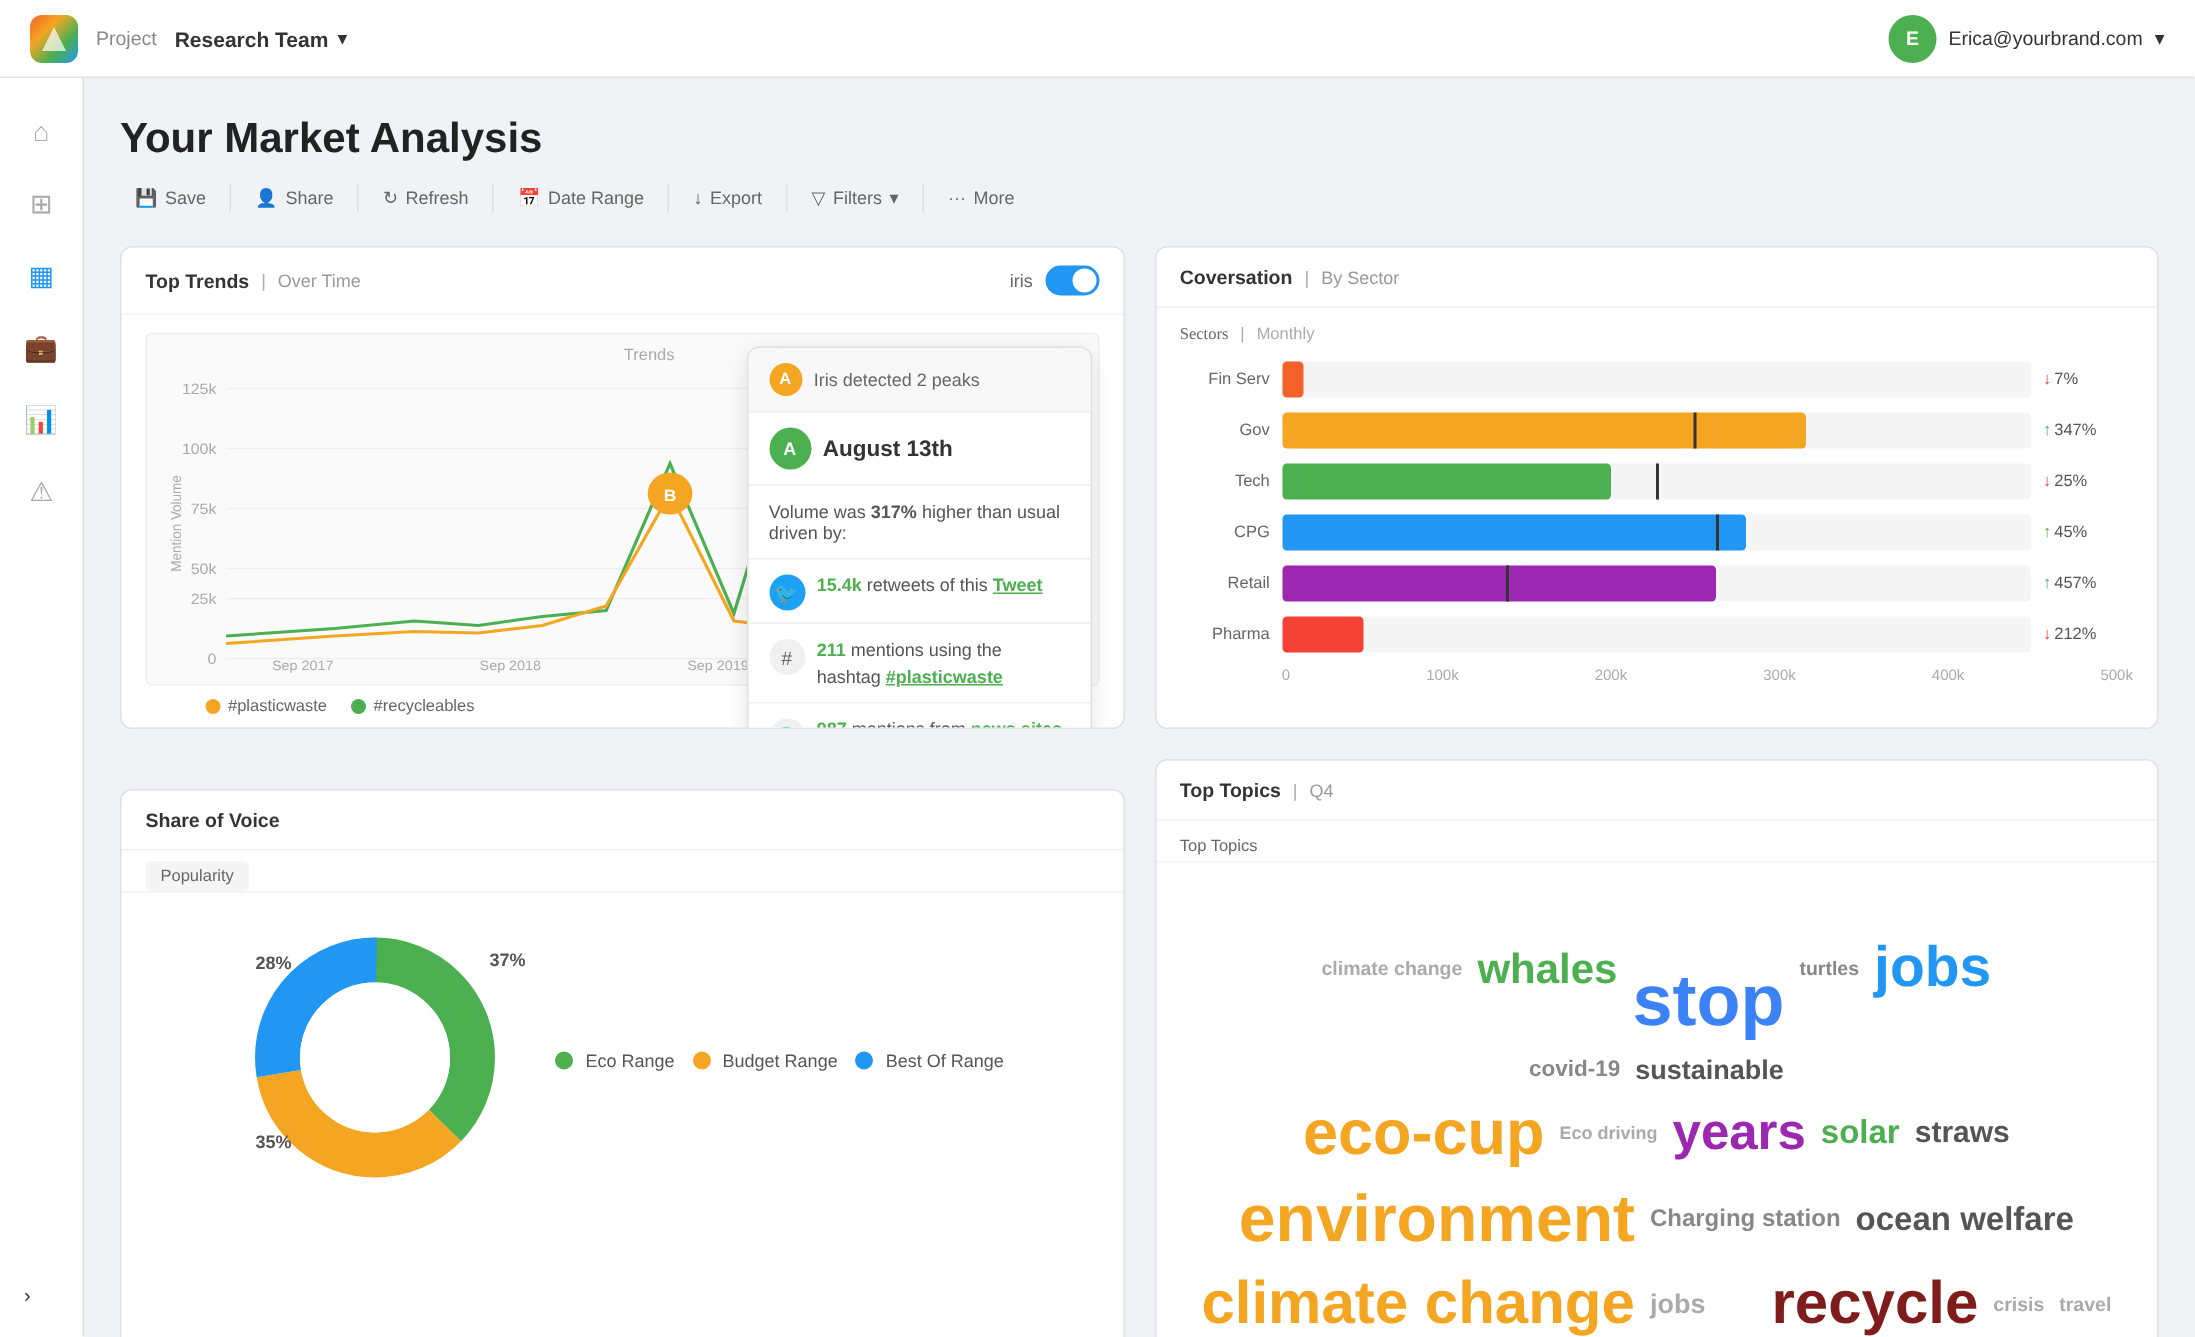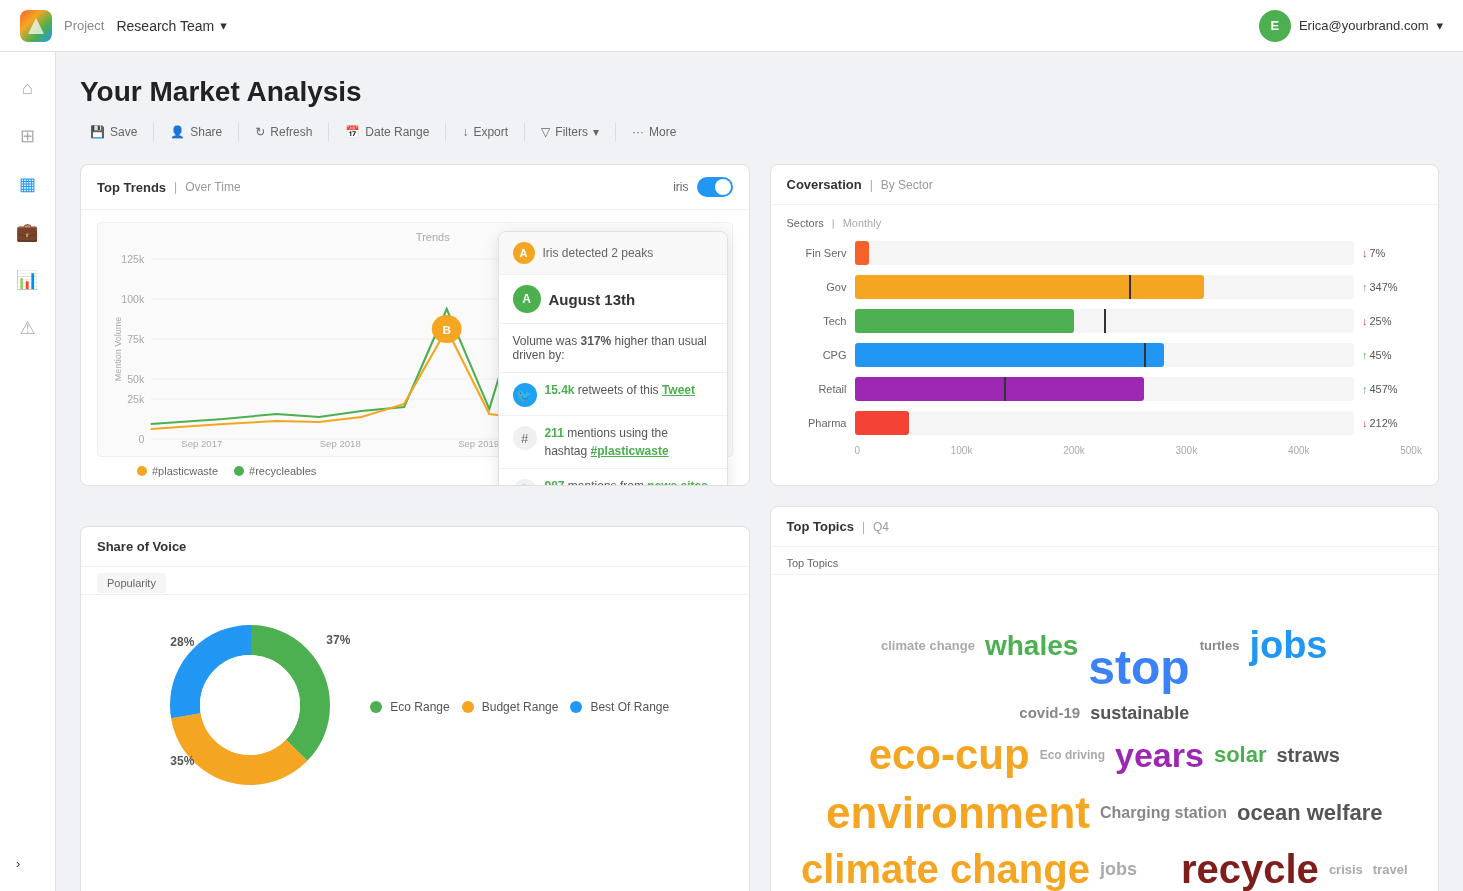--- a/index.html
+++ b/index.html
@@ -8,21 +8,21 @@
     
     .topnav {
       display: flex; align-items: center; justify-content: space-between;
       background: #fff; height: 52px; padding: 0 20px;
       border-bottom: 1px solid #e0e0e0; position: fixed; top: 0; left: 0; right: 0; z-index: 100;
     }
     .topnav-left { display: flex; align-items: center; gap: 12px; }
     .app-logo { width: 32px; height: 32px; border-radius: 8px; background: linear-gradient(135deg, #f4622a 0%, #f4a623 33%, #4caf50 66%, #2196f3 100%); display: flex; align-items: center; justify-content: center; }
     .project-label { color: #888; font-size: 13px; }
     .project-selector { display: flex; align-items: center; gap: 6px; cursor: pointer; }
-    .project-name { font-weight: 400; font-size: 14px; }
+    .project-name { font-weight: 700; font-size: 14px; }
     .topnav-right { display: flex; align-items: center; gap: 8px; cursor: pointer; }
     .user-avatar { width: 32px; height: 32px; border-radius: 50%; background: #4caf50; display: flex; align-items: center; justify-content: center; color: #fff; font-weight: 600; font-size: 13px; }
     .user-email { font-size: 13px; color: #333; }
 
     
     .sidebar {
       position: fixed; top: 52px; left: 0; bottom: 0; width: 56px;
       background: #fff; border-right: 1px solid #e0e0e0;
       display: flex; flex-direction: column; align-items: center; padding: 16px 0; gap: 8px;
       z-index: 90;
@@ -324,21 +324,21 @@
     <div class="panel">
       <div class="panel-header">
         <div class="panel-title-row">
           <span class="panel-title">Coversation</span>
           <span class="panel-subtitle-label">|</span>
           <span class="panel-subtitle">By Sector</span>
         </div>
       </div>
       <div class="bar-chart-area">
         <div style="display:flex; align-items:center; margin-bottom:12px; gap:8px;">
-          <span style="font-size:11px; color:#666;">Sectors</span>
+          <span style="font-size:11px; color:#666;font-family:Liberation Serif, serif;">Sectors</span>
           <span style="font-size:11px; color:#aaa;">|</span>
           <span style="font-size:11px; color:#aaa;">Monthly</span>
         </div>
 
         <div class="bar-row">
           <div class="bar-label">Fin Serv</div>
           <div class="bar-track" style="position:relative;">
             <div class="bar-fill" style="width:3%; background:#f4622a; height:100%;"></div>
           </div>
           <div class="bar-change"><span class="arrow-down">↓</span> 7%</div>

